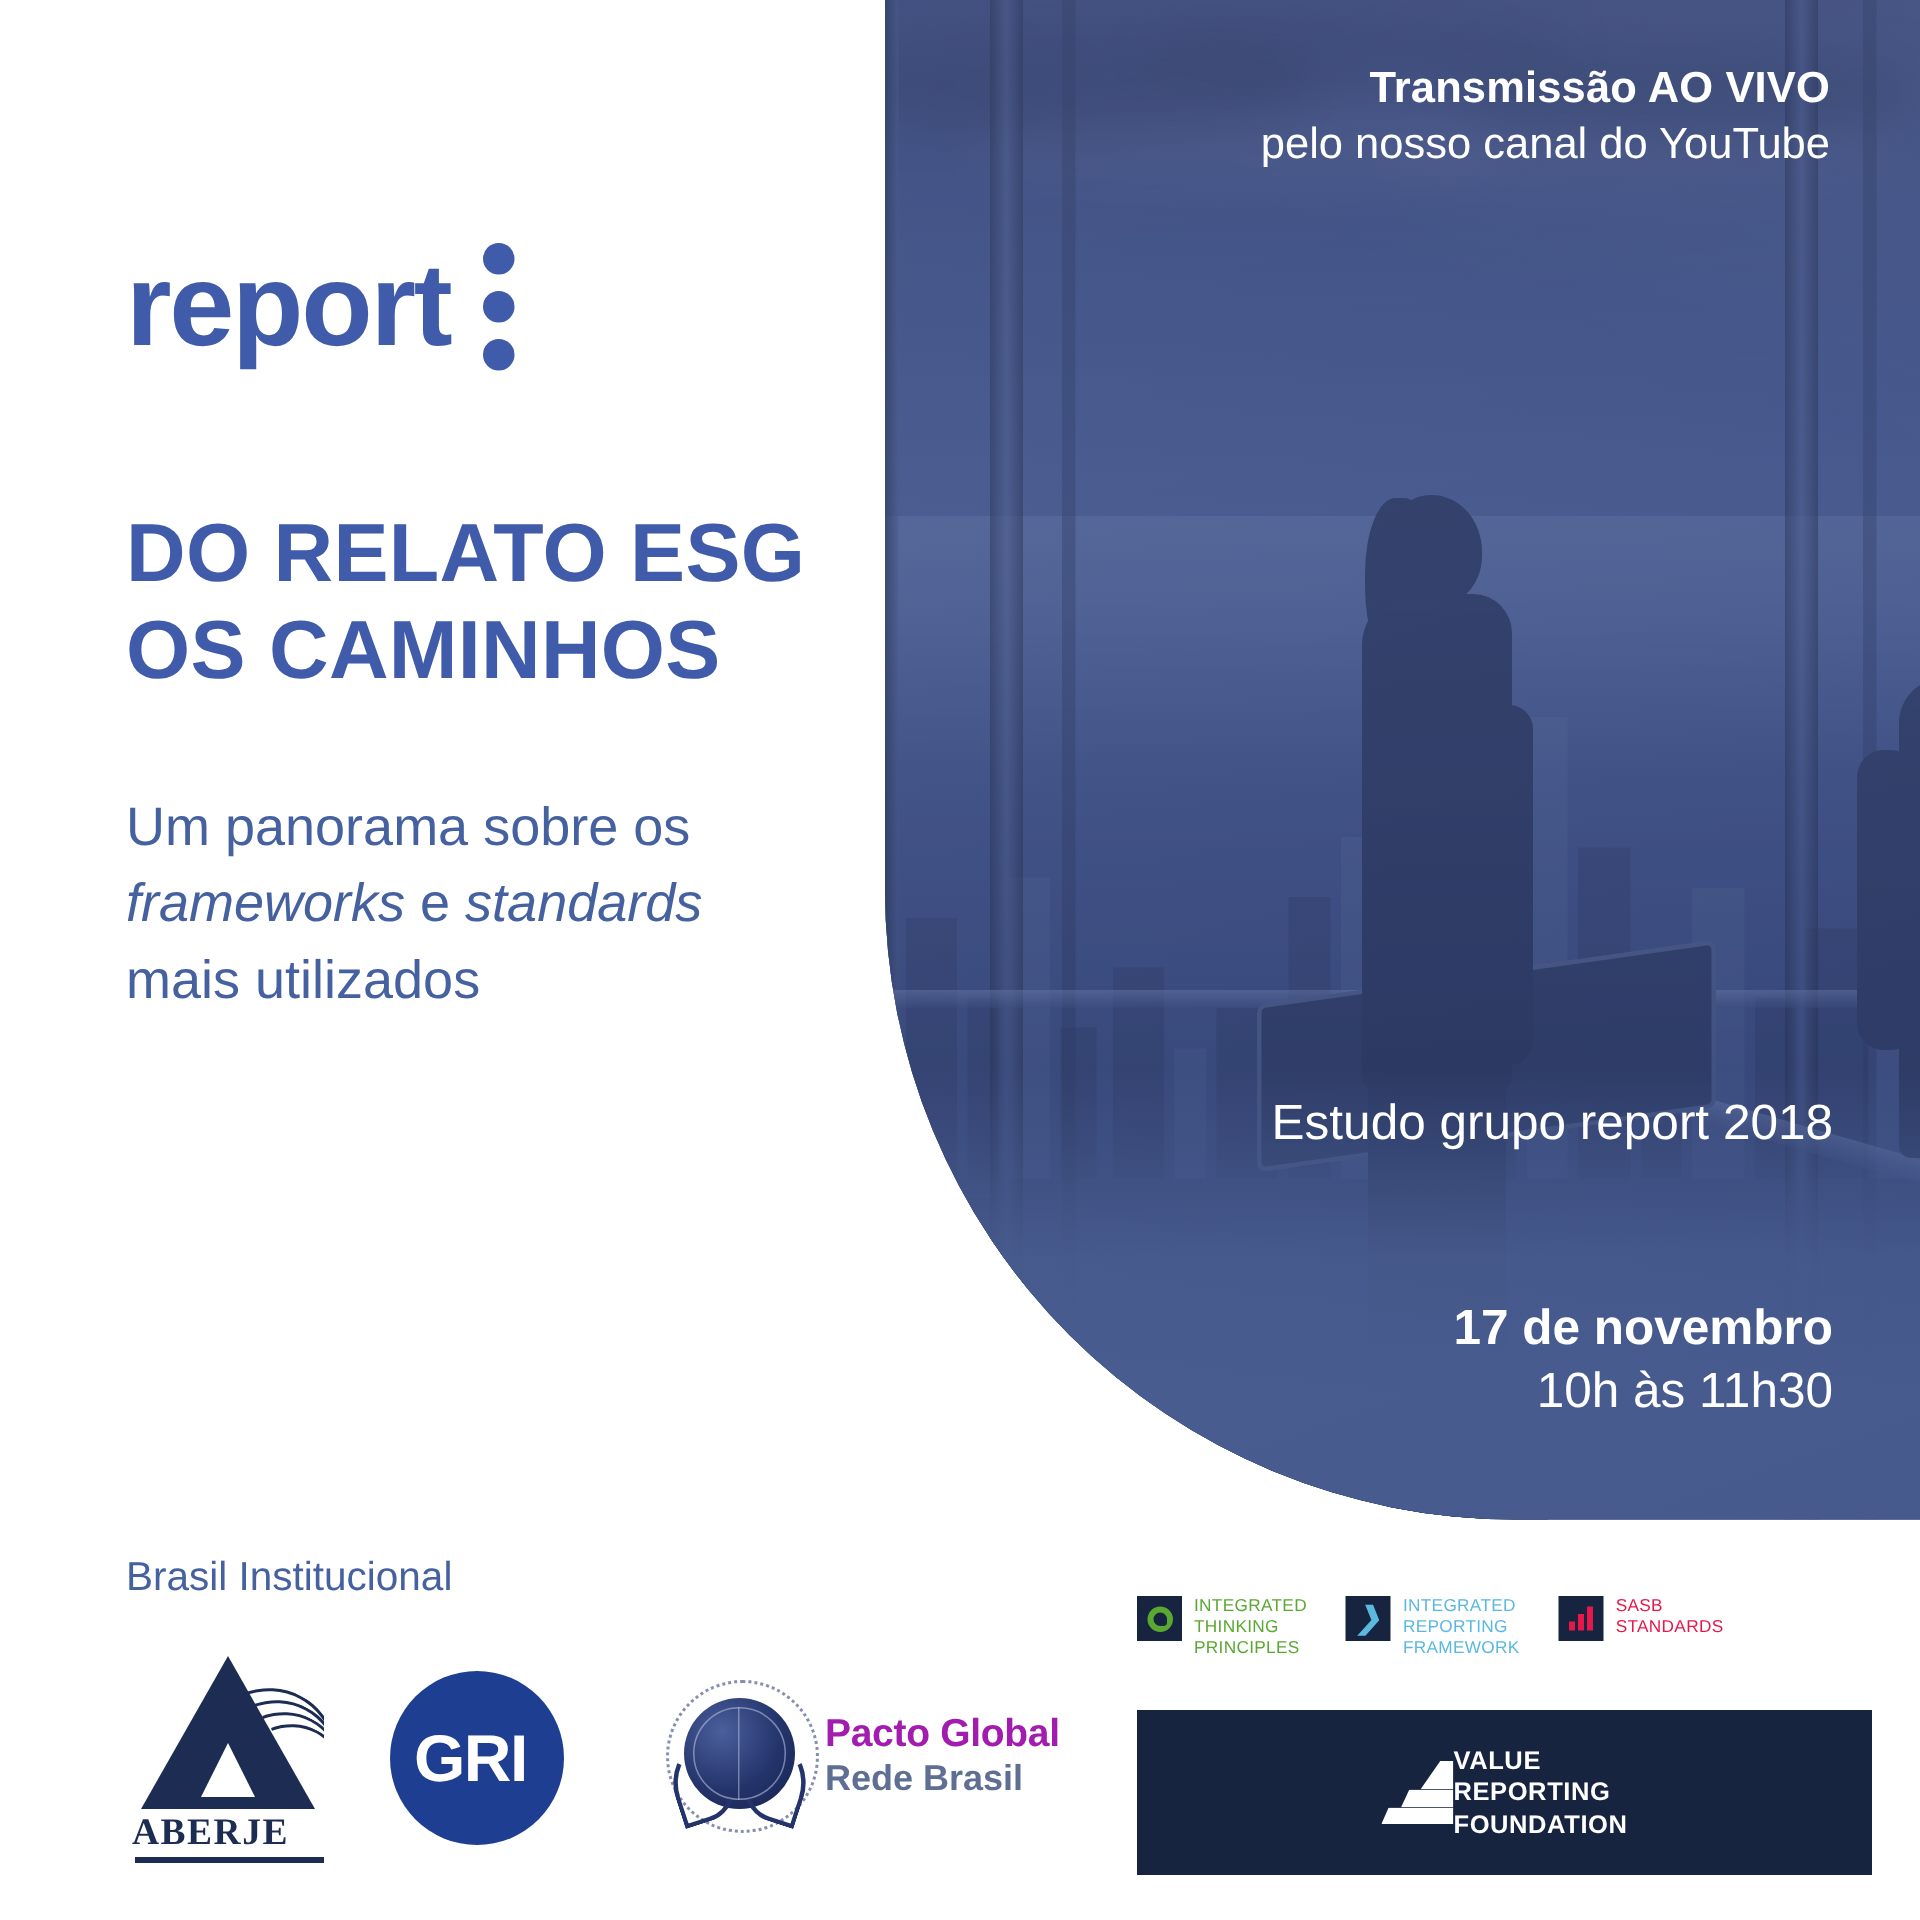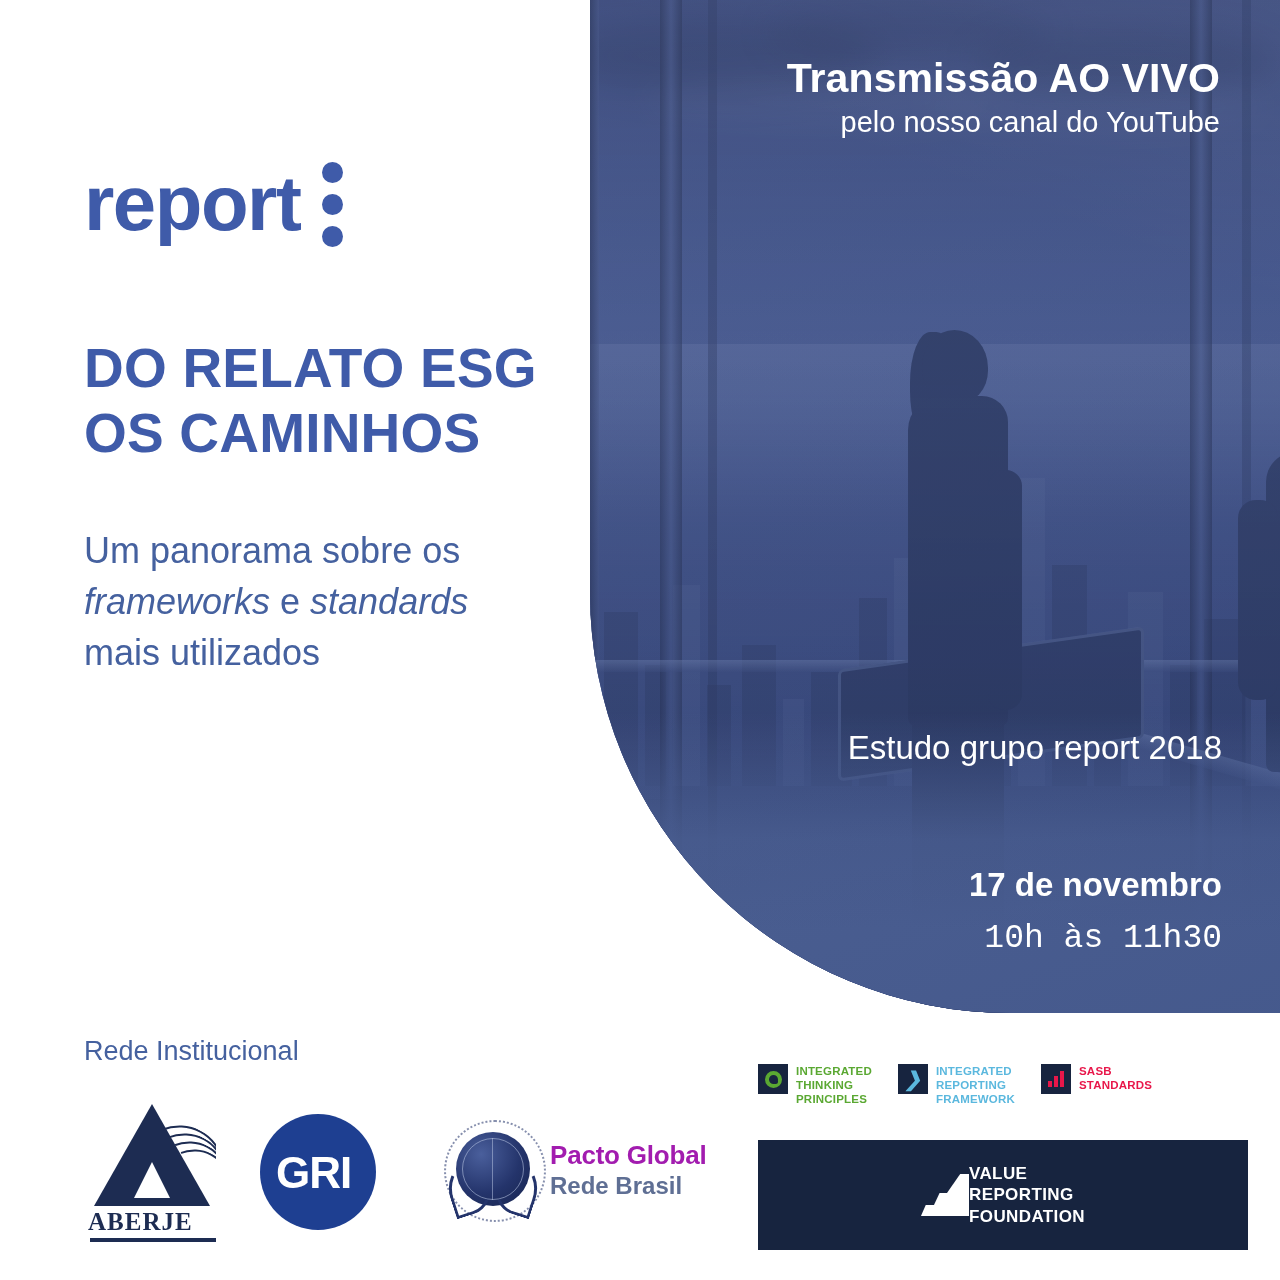--- a/index.html
+++ b/index.html
@@ -72,29 +72,29 @@
 
   
   .duotone{position:absolute;inset:0;background:linear-gradient(180deg,rgba(60,78,134,.42) 0%,rgba(64,82,140,.30) 40%,rgba(74,95,148,.58) 78%,rgba(74,95,148,.92) 100%);mix-blend-mode:multiply;}
   .duotone2{position:absolute;inset:0;background:rgba(74,95,148,.30);}
   .solid-bottom{position:absolute;left:0;right:0;bottom:0;height:300px;
     background:linear-gradient(180deg,rgba(74,95,148,0) 0%,rgba(74,95,148,.88) 42%,#4a5f94 72%,#4a5f94 100%);}
   .panel-shade{position:absolute;inset:0;background:linear-gradient(160deg,rgba(255,255,255,.05),rgba(30,40,76,.10));}
 
   
   .live-block{position:absolute;right:60px;top:42px;text-align:right;color:#ffffff;z-index:6;}
-  .live-1{font-size:41px;font-weight:bold;letter-spacing:.1px;line-height:1.18;margin-top:12px;}
+  .live-1{font-size:29px;font-weight:bold;letter-spacing:.1px;line-height:1.18;}
   .live-2{font-size:29px;font-weight:400;line-height:1.25;margin-top:2px;}
 
   .event-block{position:absolute;right:58px;top:722px;text-align:right;color:#ffffff;z-index:6;}
   .ev-1{font-size:36px;font-weight:bold;letter-spacing:.2px;line-height:1.1;}
   .ev-2{font-size:33px;font-weight:400;line-height:1.2;margin-top:6px;}
   .date-block{position:absolute;right:58px;top:866px;text-align:right;color:#ffffff;z-index:6;}
   .dt-1{font-size:33px;font-weight:bold;line-height:1.18;}
-  .dt-2{font-size:33px;font-weight:400;line-height:1.2;margin-top:14px;font-family:Liberation Mono, monospace;}
+  .dt-2{font-size:33px;font-weight:400;line-height:1.2;margin-top:2px;}
 
   
   .logo-row{position:absolute;left:84px;top:158px;display:flex;align-items:center;gap:22px;}
   .logo-word{font-size:78px;font-weight:bold;color:#3f5ba9;letter-spacing:-1.5px;line-height:1;}
   .logo-dots{display:flex;flex-direction:column;gap:11px;padding-top:4px;}
   .logo-dots i{display:block;width:21px;height:21px;border-radius:50%;background:#3f5ba9;}
 
   .headline{position:absolute;left:84px;top:336px;color:#3f5ba9;font-size:55px;font-weight:bold;
     line-height:1.18;letter-spacing:.2px;}
   .subline{position:absolute;left:84px;top:525px;color:#45619f;font-size:36px;font-weight:400;line-height:1.42;}
@@ -133,21 +133,21 @@
   .pg-wreath{position:absolute;left:6px;top:46px;width:90px;height:54px;}
   .pg-wreath i{position:absolute;width:38px;height:46px;border:3px solid #24346b;border-radius:60% 0 60% 0;border-top-color:transparent;border-right-color:transparent;}
   .pg-t1{position:absolute;left:108px;top:26px;font-size:26px;font-weight:bold;color:#a21caf;letter-spacing:-.2px;}
   .pg-t2{position:absolute;left:108px;top:58px;font-size:24px;font-weight:700;color:#5f6f94;}
 
   
   .vrf{position:absolute;left:758px;top:1064px;width:490px;height:192px;}
   .vrf-top{position:absolute;left:0;top:0;width:490px;height:62px;display:flex;gap:26px;align-items:flex-start;}
   .vrf-item{display:flex;gap:8px;align-items:flex-start;}
   .vrf-badge{width:30px;height:30px;background:#17243f;display:flex;align-items:center;justify-content:center;flex:0 0 auto;}
-  .vrf-lbl{font-size:11.5px;font-weight:bold;line-height:1.22;letter-spacing:.2px;text-transform:uppercase;}
+  .vrf-lbl{font-size:11.5px;font-weight:normal;line-height:1.22;letter-spacing:.2px;text-transform:uppercase;}
   .lbl-green{color:#5aa832;}
   .lbl-blue{color:#5bb8de;}
   .lbl-red{color:#e8174a;}
   .gear{width:17px;height:17px;border-radius:50%;border:4px solid #5aa832;position:relative;box-sizing:border-box;}
   .gear:before{content:"";position:absolute;left:4px;top:4px;width:5px;height:5px;background:#17243f;border-radius:50%;}
   .chev{color:#5bb8de;font-size:20px;font-weight:bold;line-height:1;}
   .bars{display:flex;align-items:flex-end;gap:2px;height:16px;}
   .bars i{display:block;width:4px;background:#e8174a;}
   .bars i:nth-child(1){height:6px;}
   .bars i:nth-child(2){height:11px;}
@@ -268,21 +268,21 @@
     <div>DO RELATO ESG</div>
     <div>OS CAMINHOS</div>
   </div>
 
   <div class="subline">
     <div>Um panorama sobre os</div>
     <div><em>frameworks</em><span> e </span><em>standards</em></div>
     <div>mais utilizados</div>
   </div>
 
-  <div class="apoio">Rede Institucional</div>
+  <div class="apoio">Brasil Institucional</div>
 
   <div class="sponsors">
 
     <div class="aberje">
       <i class="ab-tri"></i>
       <i class="ab-cut"></i>
       <span class="ab-arcs">
         <span style="left:-8px;top:6px;width:96px;height:110px;"></span>
         <span style="left:0px;top:14px;width:90px;height:104px;"></span>
         <span style="left:8px;top:22px;width:84px;height:98px;"></span>

